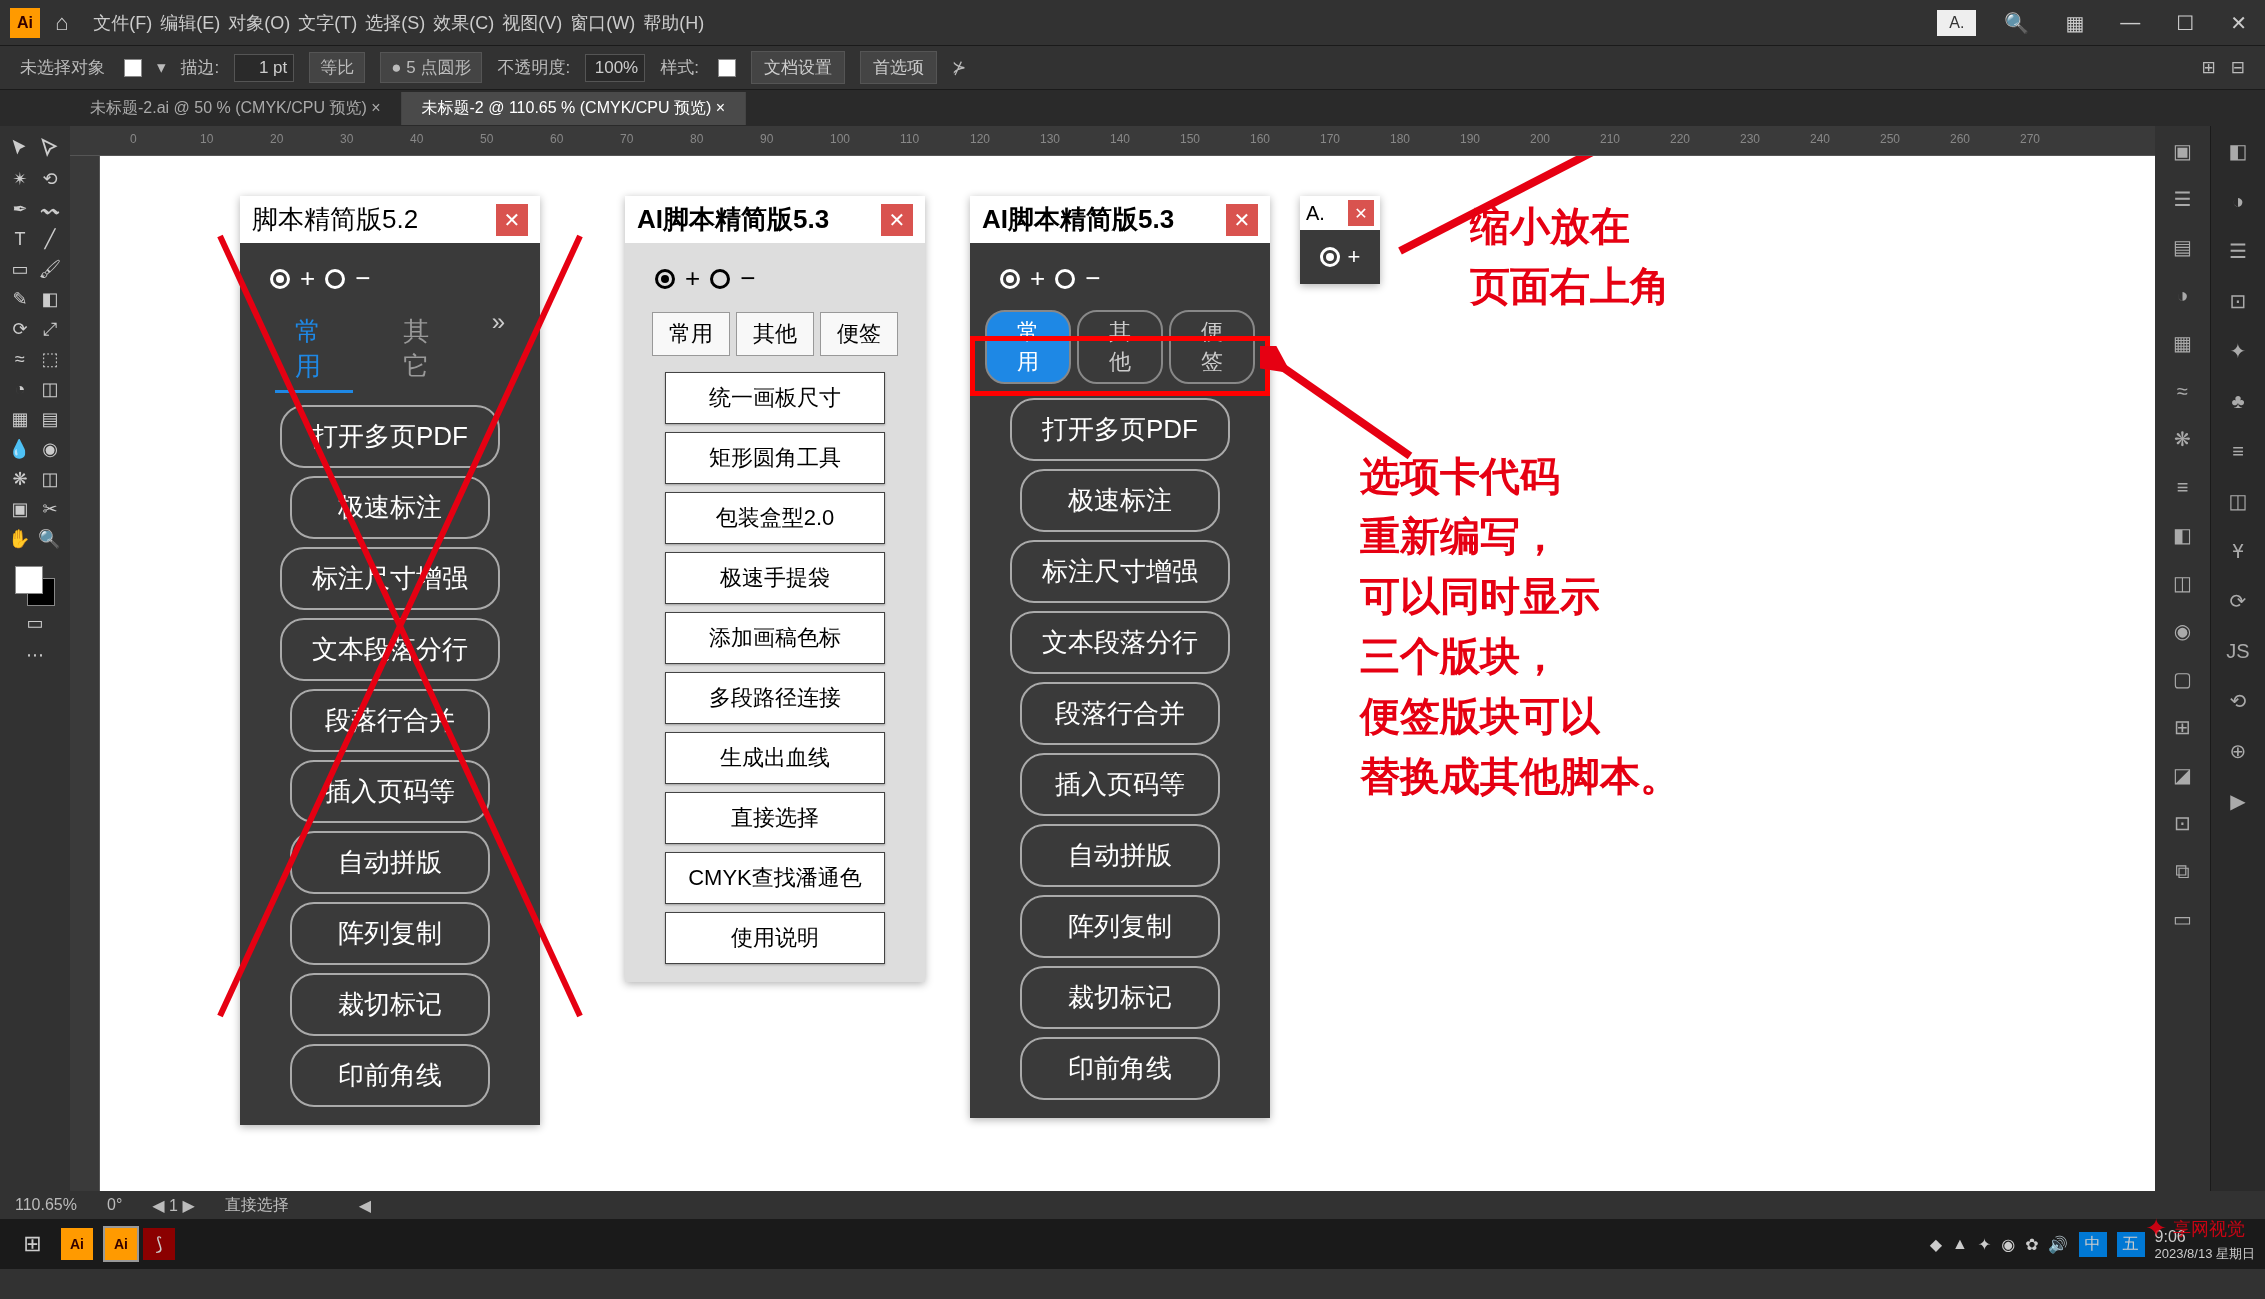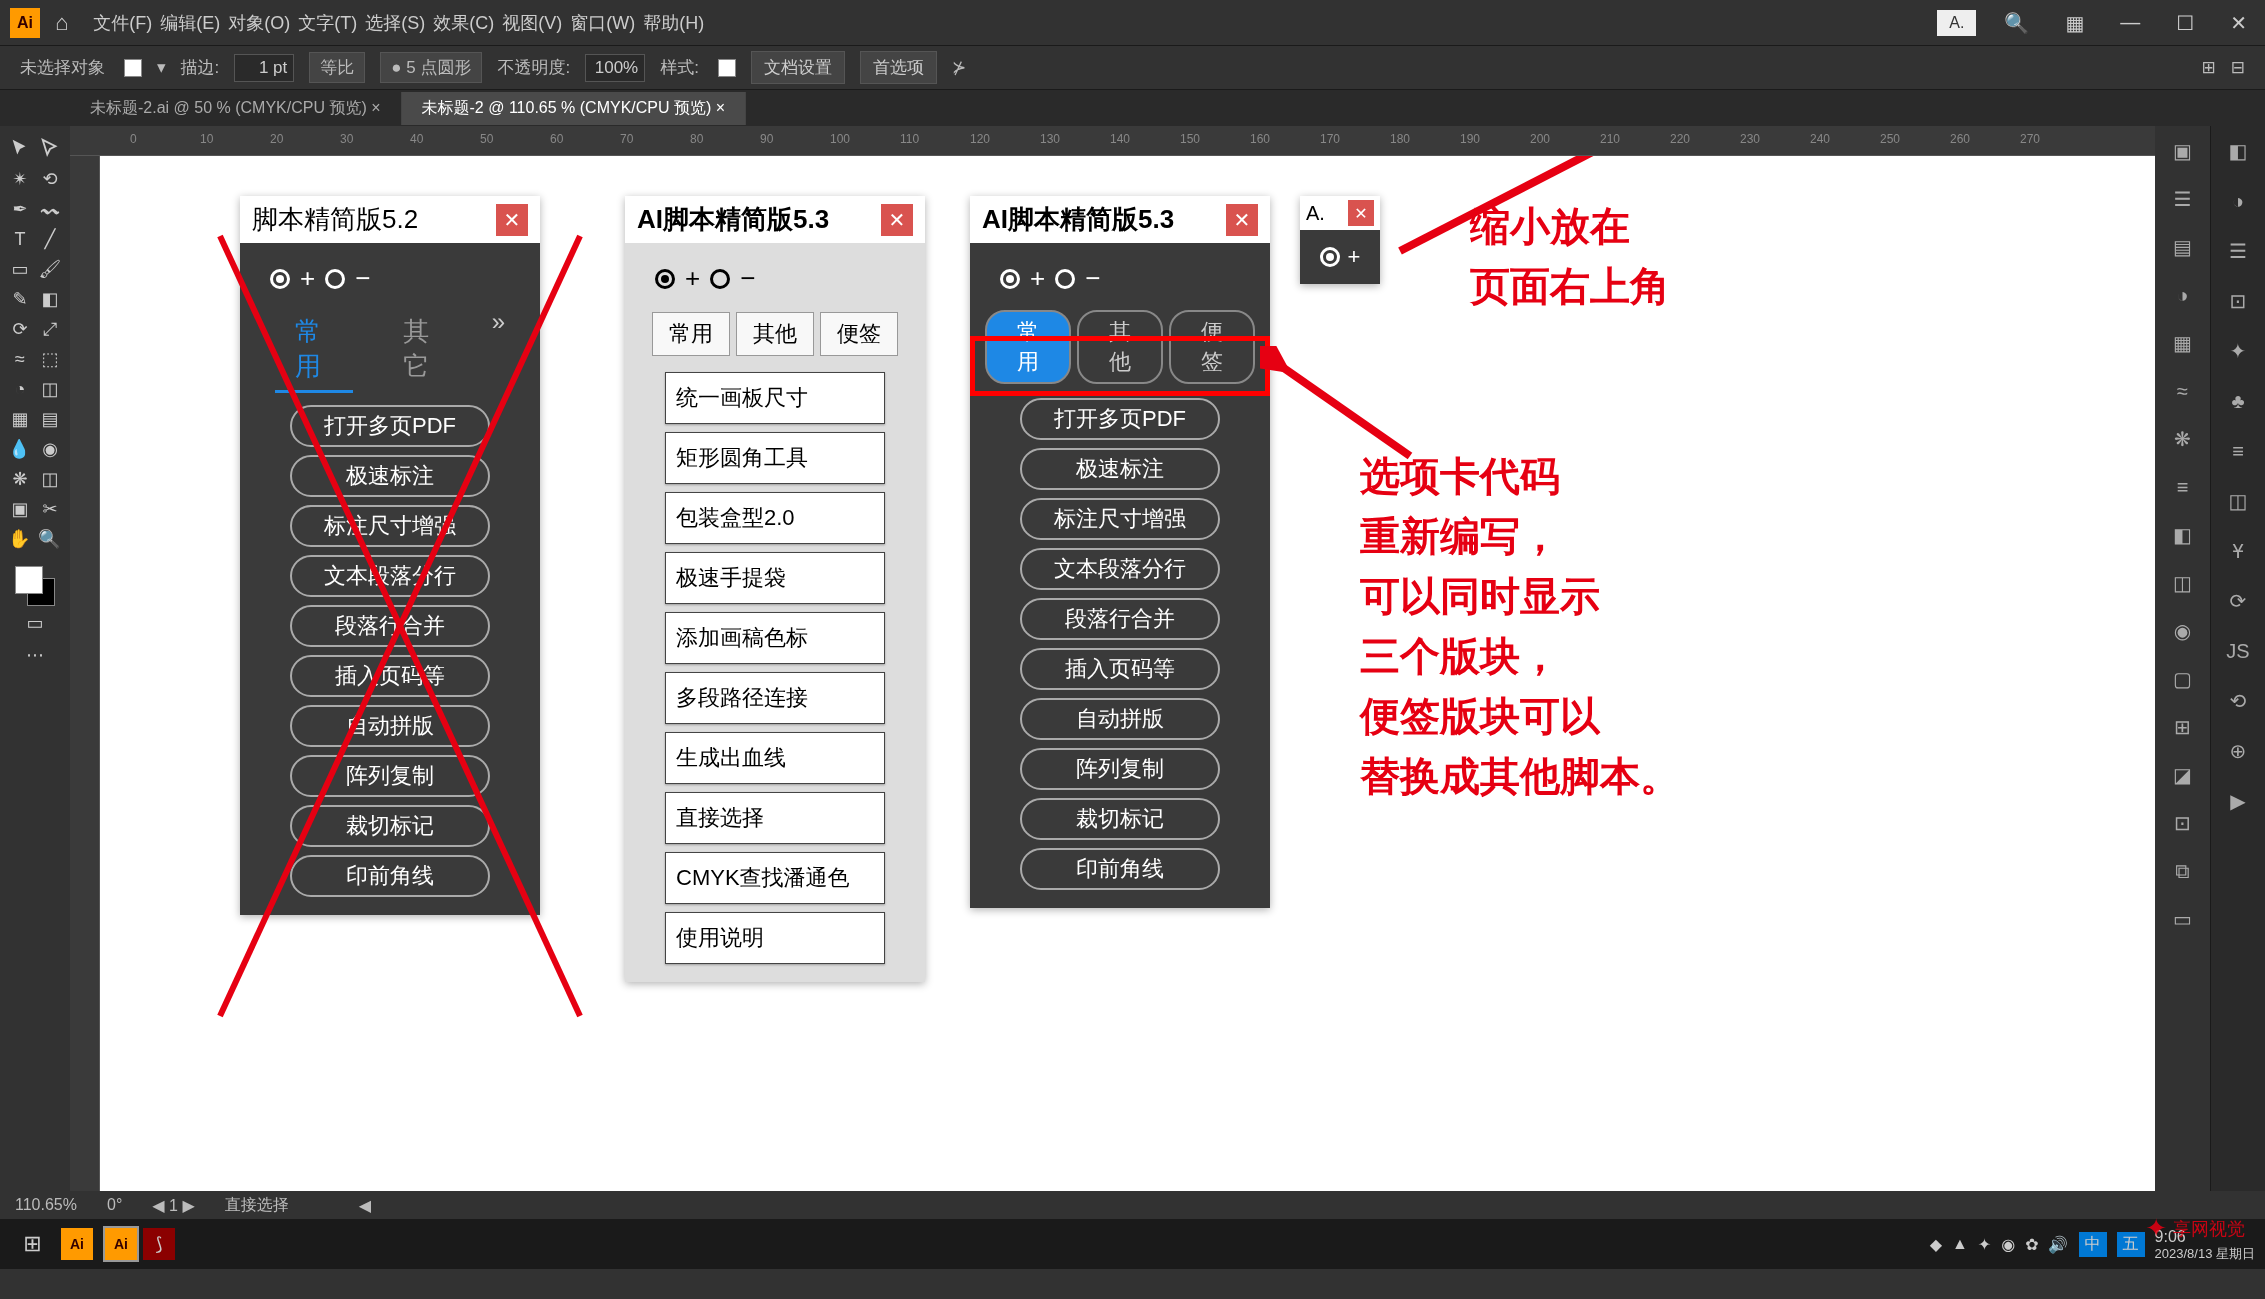--- a/index.html
+++ b/index.html
@@ -34,22 +34,22 @@
 .ruler-v{width:30px;background:#3a3a3a;border-right:1px solid #555}
 .artboard{flex:1;background:#fff;position:relative;overflow:hidden}
 .panel{position:absolute;box-shadow:0 2px 8px rgba(0,0,0,.3)}
 .panel-head{display:flex;align-items:center;justify-content:space-between;padding:6px 12px}
 .close-x{background:#d9534f;color:#fff;width:32px;height:32px;display:flex;align-items:center;justify-content:center;font-size:20px;cursor:pointer}
 .panel-dark{background:#3a3a3a;color:#fff}
 .panel-light{background:#ddd;color:#000}
 .pm-row{display:flex;align-items:center;gap:10px;padding:10px 15px;font-size:26px}
 .radio{width:20px;height:20px;border:3px solid currentColor;border-radius:50%;display:inline-block;position:relative}
 .radio.on::after{content:"";width:8px;height:8px;background:currentColor;border-radius:50%;position:absolute;left:3px;top:3px}
-.pill-btn{border:2px solid #aaa;border-radius:24px;padding:4px 30px;color:#fff;background:transparent;font-size:22px;cursor:pointer;display:block;margin:8px auto;min-width:200px;text-align:center}
-.rect-btn{border:1px solid #444;background:#fff;color:#000;padding:10px;font-size:22px;cursor:pointer;display:block;margin:8px auto;min-width:220px;text-align:left;box-shadow:0 1px 2px rgba(0,0,0,.3)}
+.pill-btn{border:2px solid #aaa;border-radius:24px;padding:12px 30px;color:#fff;background:transparent;font-size:26px;cursor:pointer;display:block;margin:8px auto;min-width:200px;text-align:center}
+.rect-btn{border:1px solid #444;background:#fff;color:#000;padding:10px;font-size:22px;cursor:pointer;display:block;margin:8px auto;min-width:220px;text-align:center;box-shadow:0 1px 2px rgba(0,0,0,.3)}
 .tab-pill{border:2px solid #888;border-radius:20px;padding:5px 20px;font-size:22px;cursor:pointer;background:transparent;color:inherit}
 .tab-pill.active{background:#1e88e5}
 .tab-underline{padding:6px 20px;font-size:26px;cursor:pointer;color:#fff}
 .tab-underline.active{border-bottom:3px solid #1e88e5;color:#1e88e5}
 .light-tab{background:#f8f8f8;border:1px solid #999;padding:6px 16px;font-size:22px;cursor:pointer}
 .redbox{position:absolute;border:5px solid red}
 .arrow{position:absolute;pointer-events:none}
 .cross{position:absolute;pointer-events:none}
 .anno{position:absolute;color:#e60012;font-size:40px;font-weight:bold;line-height:1.5}
 .anno-blue{color:#003399}

